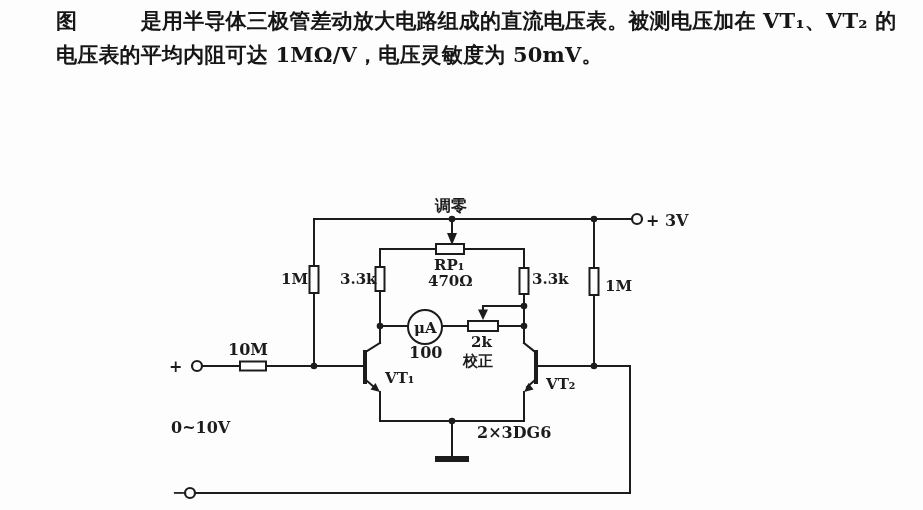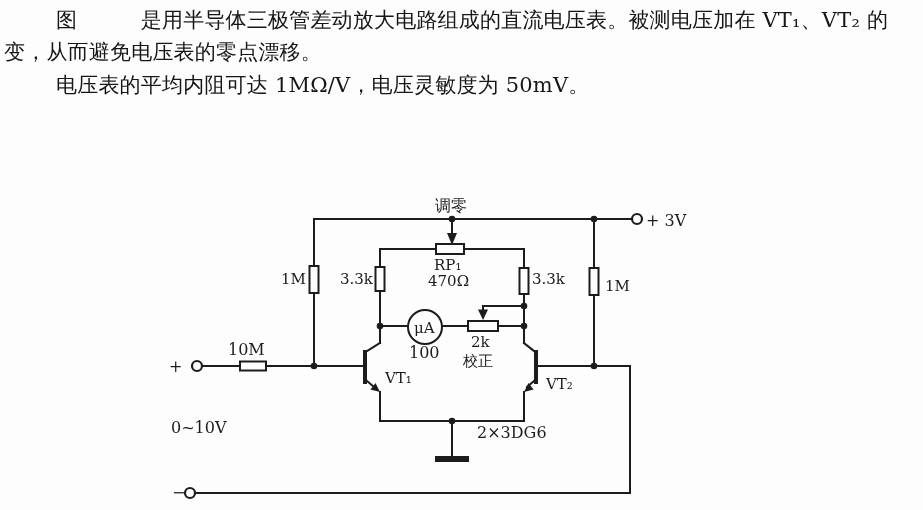--- a/index.html
+++ b/index.html
@@ -2,42 +2,41 @@
 <html><head>
 <meta charset="utf-8">
 <style>
   html,body{margin:0;padding:0;}
   body{
     width:923px;height:510px;overflow:hidden;
     background:#fdfdfd;
     font-family:"DejaVu Serif","Liberation Serif",serif;
     color:#161616;
   }
-  .page{position:relative;width:923px;height:510px;}
+  .page{position:relative;width:923px;height:510px;font-weight:bold;}
   .body-text{
     position:absolute;top:5px;left:4px;width:916px;
     font-size:21px;line-height:31.5px;letter-spacing:0.2px;
   }
   .t-line{white-space:nowrap;}
   .ind{text-indent:52px;}
   .p2{margin-top:2px;}
   svg{position:absolute;top:0;left:0;}
   svg text{
     font-family:"DejaVu Serif","Liberation Serif",serif;
     fill:#1c1c1c;
   }
 </style>
 </head>
 <body>
 
 <div class="page">
 
   <div class="body-text">
     <div class="t-line ind">图　　　是用半导体三极管差动放大电路组成的直流电压表。被测电压加在 VT₁、VT₂ 的</div>
-    <div class="t-line">变，从而避免电压表的零点漂移。</div>
     <div class="t-line ind p2">电压表的平均内阻可达 1MΩ/V，电压灵敏度为 50mV。</div>
   </div>
 
   <svg width="923" height="510" viewBox="0 0 923 510">
 
     <g stroke="#1c1c1c" stroke-width="2" fill="none" stroke-linecap="square">
 
       <path d="M314,219 H632"></path>
 
       <path d="M314,219 V266 M314,293 V366"></path>

